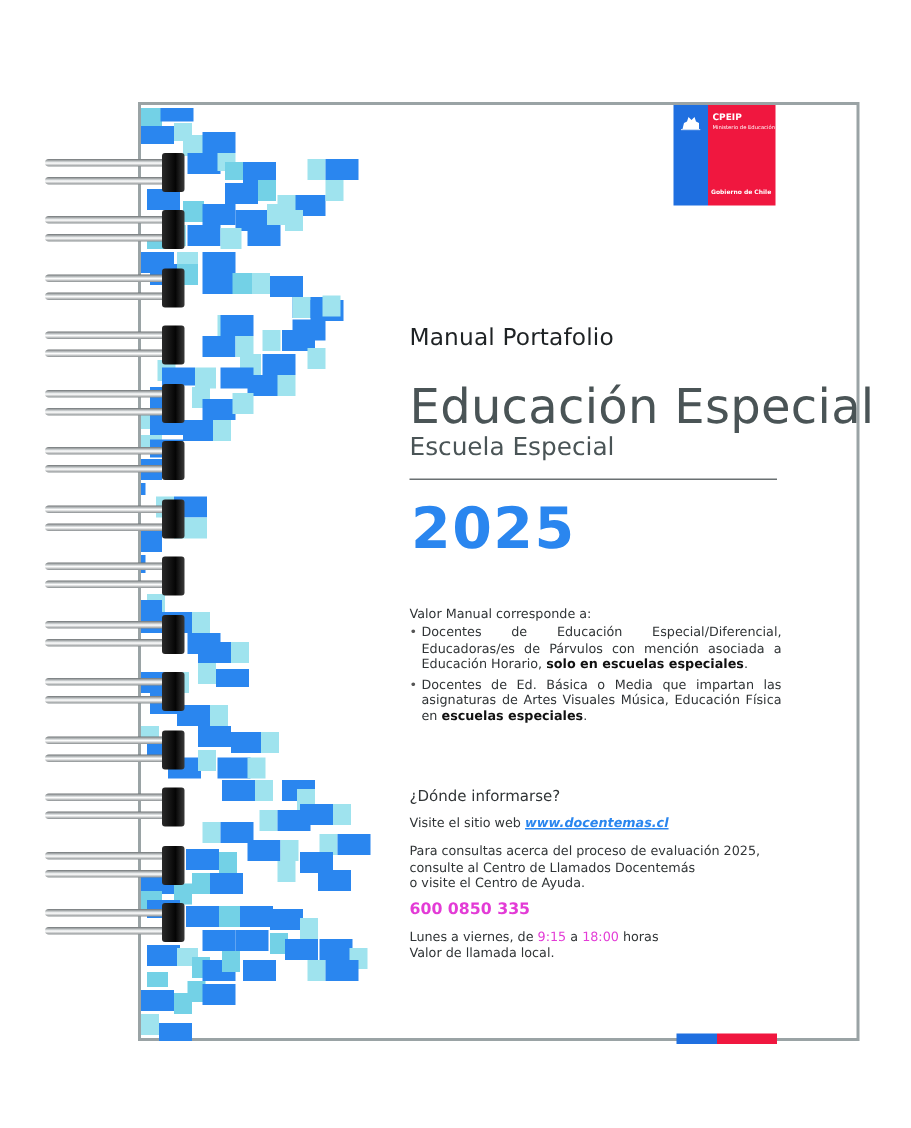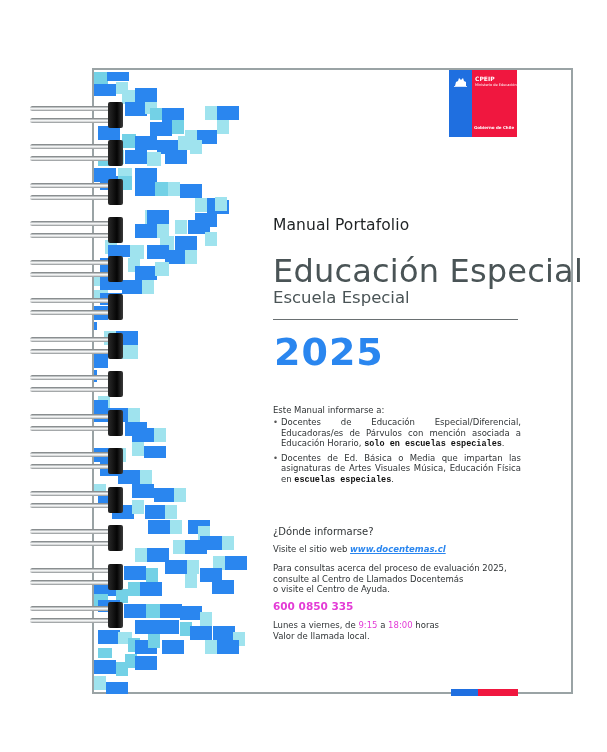--- a/index.html
+++ b/index.html
@@ -23,21 +23,21 @@
   .title-small { position:absolute; left:273px; top:216px; font-size:15.5px; color:#1e2224; letter-spacing:0.1px; }
   .title-big { position:absolute; left:273px; top:252px; font-size:32px; color:#4a5456; letter-spacing:0.2px; }
   .title-sub { position:absolute; left:273px; top:288px; font-size:16.5px; color:#4a5456; }
   .hr { position:absolute; left:273px; top:319px; width:245px; height:1px; background:#6a7072; }
   .year { position:absolute; left:274px; top:330px; font-size:38px; font-weight:bold; color:#2a86ef; letter-spacing:1px; }
   .body-text { position:absolute; left:273px; width:247px; font-size:8.5px; color:#303436; line-height:10.6px; }
   .intro { top:405px; }
   ul.bullets { position:absolute; left:273px; top:417px; width:248px; margin:0; padding:0; list-style:none; font-size:8.5px; color:#303436; line-height:10.6px; }
   ul.bullets li { position:relative; padding-left:8px; text-align:justify; margin-bottom:3px; }
   ul.bullets li:before { content:"•"; position:absolute; left:0; top:0; color:#555; }
-  .strong { font-weight:bold; color:#111;font-family:Liberation Mono, monospace; }
+  .strong { font-weight:bold; color:#111; }
   .where { position:absolute; left:273px; top:526px; font-size:10px; color:#303436; }
   .visit { top:544px; }
   .visit a { color:#2a86ef; font-style:italic; font-weight:bold; text-decoration:underline; }
   .consult { top:563px; }
   .phone { position:absolute; left:273px; top:600px; font-size:10.5px; font-weight:bold; color:#e33bd6; }
   .hours { top:620px; }
   .pink { color:#e33bd6; }
   .flag { position:absolute; left:451px; top:689px; height:7px; width:67px; display:flex; }
   .flag .b { width:27px; background:#1f6fe0; } .flag .r { flex:1; background:#f0173f; }
 </style>
@@ -284,21 +284,21 @@
     <span class="t3">Gobierno de Chile</span>
   </div>
 </div>
 
 <div class="title-small">Manual Portafolio</div>
 <div class="title-big">Educación Especial</div>
 <div class="title-sub">Escuela Especial</div>
 <div class="hr"></div>
 <div class="year">2025</div>
 
-<div class="body-text intro">Este Manual informarse a:</div>
+<div class="body-text intro">Valor Manual corresponde a:</div>
 <ul class="bullets">
   <li><span>Docentes de Educación Especial/Diferencial, Educadoras/es de Párvulos con mención asociada a Educación Horario, </span><span class="strong">solo en escuelas especiales</span><span>.</span></li>
   <li><span>Docentes de Ed. Básica o Media que impartan las asignaturas de Artes Visuales Música, Educación Física en </span><span class="strong">escuelas especiales</span><span>.</span></li>
 </ul>
 
 <div class="where">¿Dónde informarse?</div>
 <div class="body-text visit"><span>Visite el sitio web </span><a>www.docentemas.cl</a></div>
 <div class="body-text consult">
   <div>Para consultas acerca del proceso de evaluación 2025,</div>
   <div>consulte al Centro de Llamados Docentemás</div>

